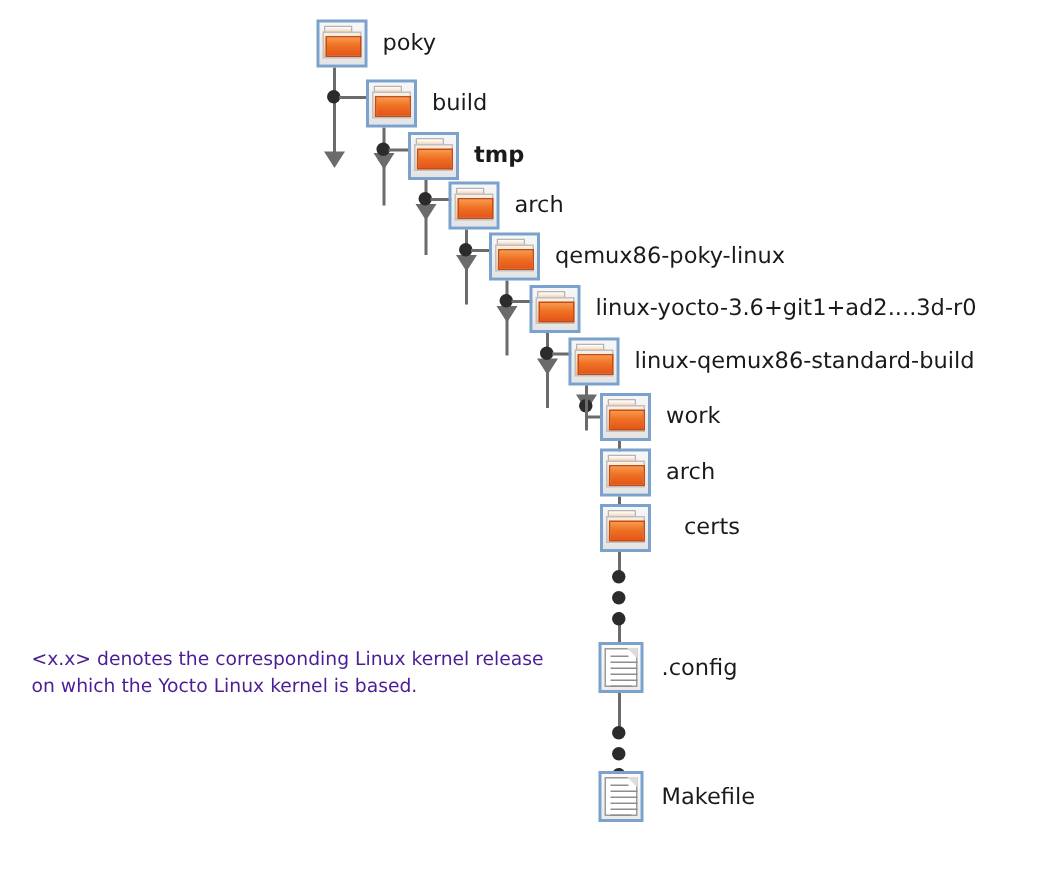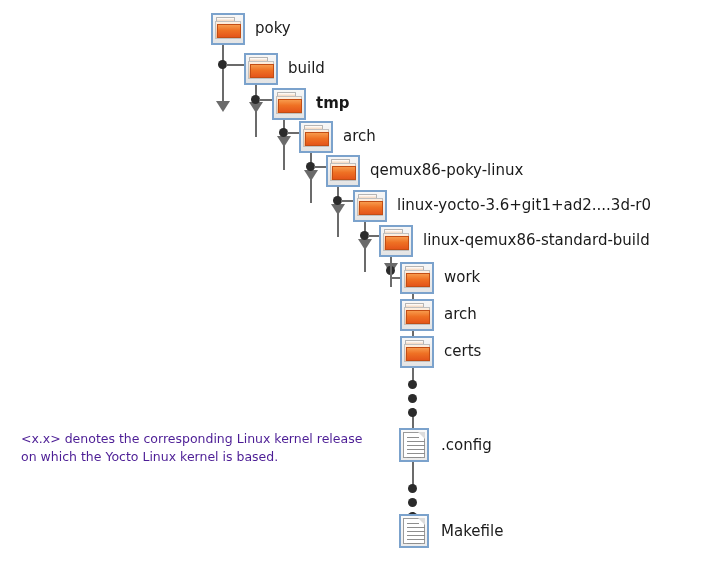--- a/index.html
+++ b/index.html
@@ -327,21 +327,21 @@
   </div>
 
   <div class="node" style="left:400px; top:336px;">
     <div class="folder-icon">
       <div class="glyph">
           <div class="back"></div>
           <div class="mid"></div>
           <div class="front"></div>
         </div>
     </div>
-    <div class="label" style="left:44px; top:8px;">certs</div>
+    <div class="label" style="left:56px; top:8px;">certs</div>
   </div>
 
   <div>
     <div class="dot" style="left:408px; top:380px;"></div>
     <div class="dot" style="left:408px; top:394px;"></div>
     <div class="dot" style="left:408px; top:408px;"></div>
   </div>
 
   <div>
     <div class="dot" style="left:408px; top:484px;"></div>

